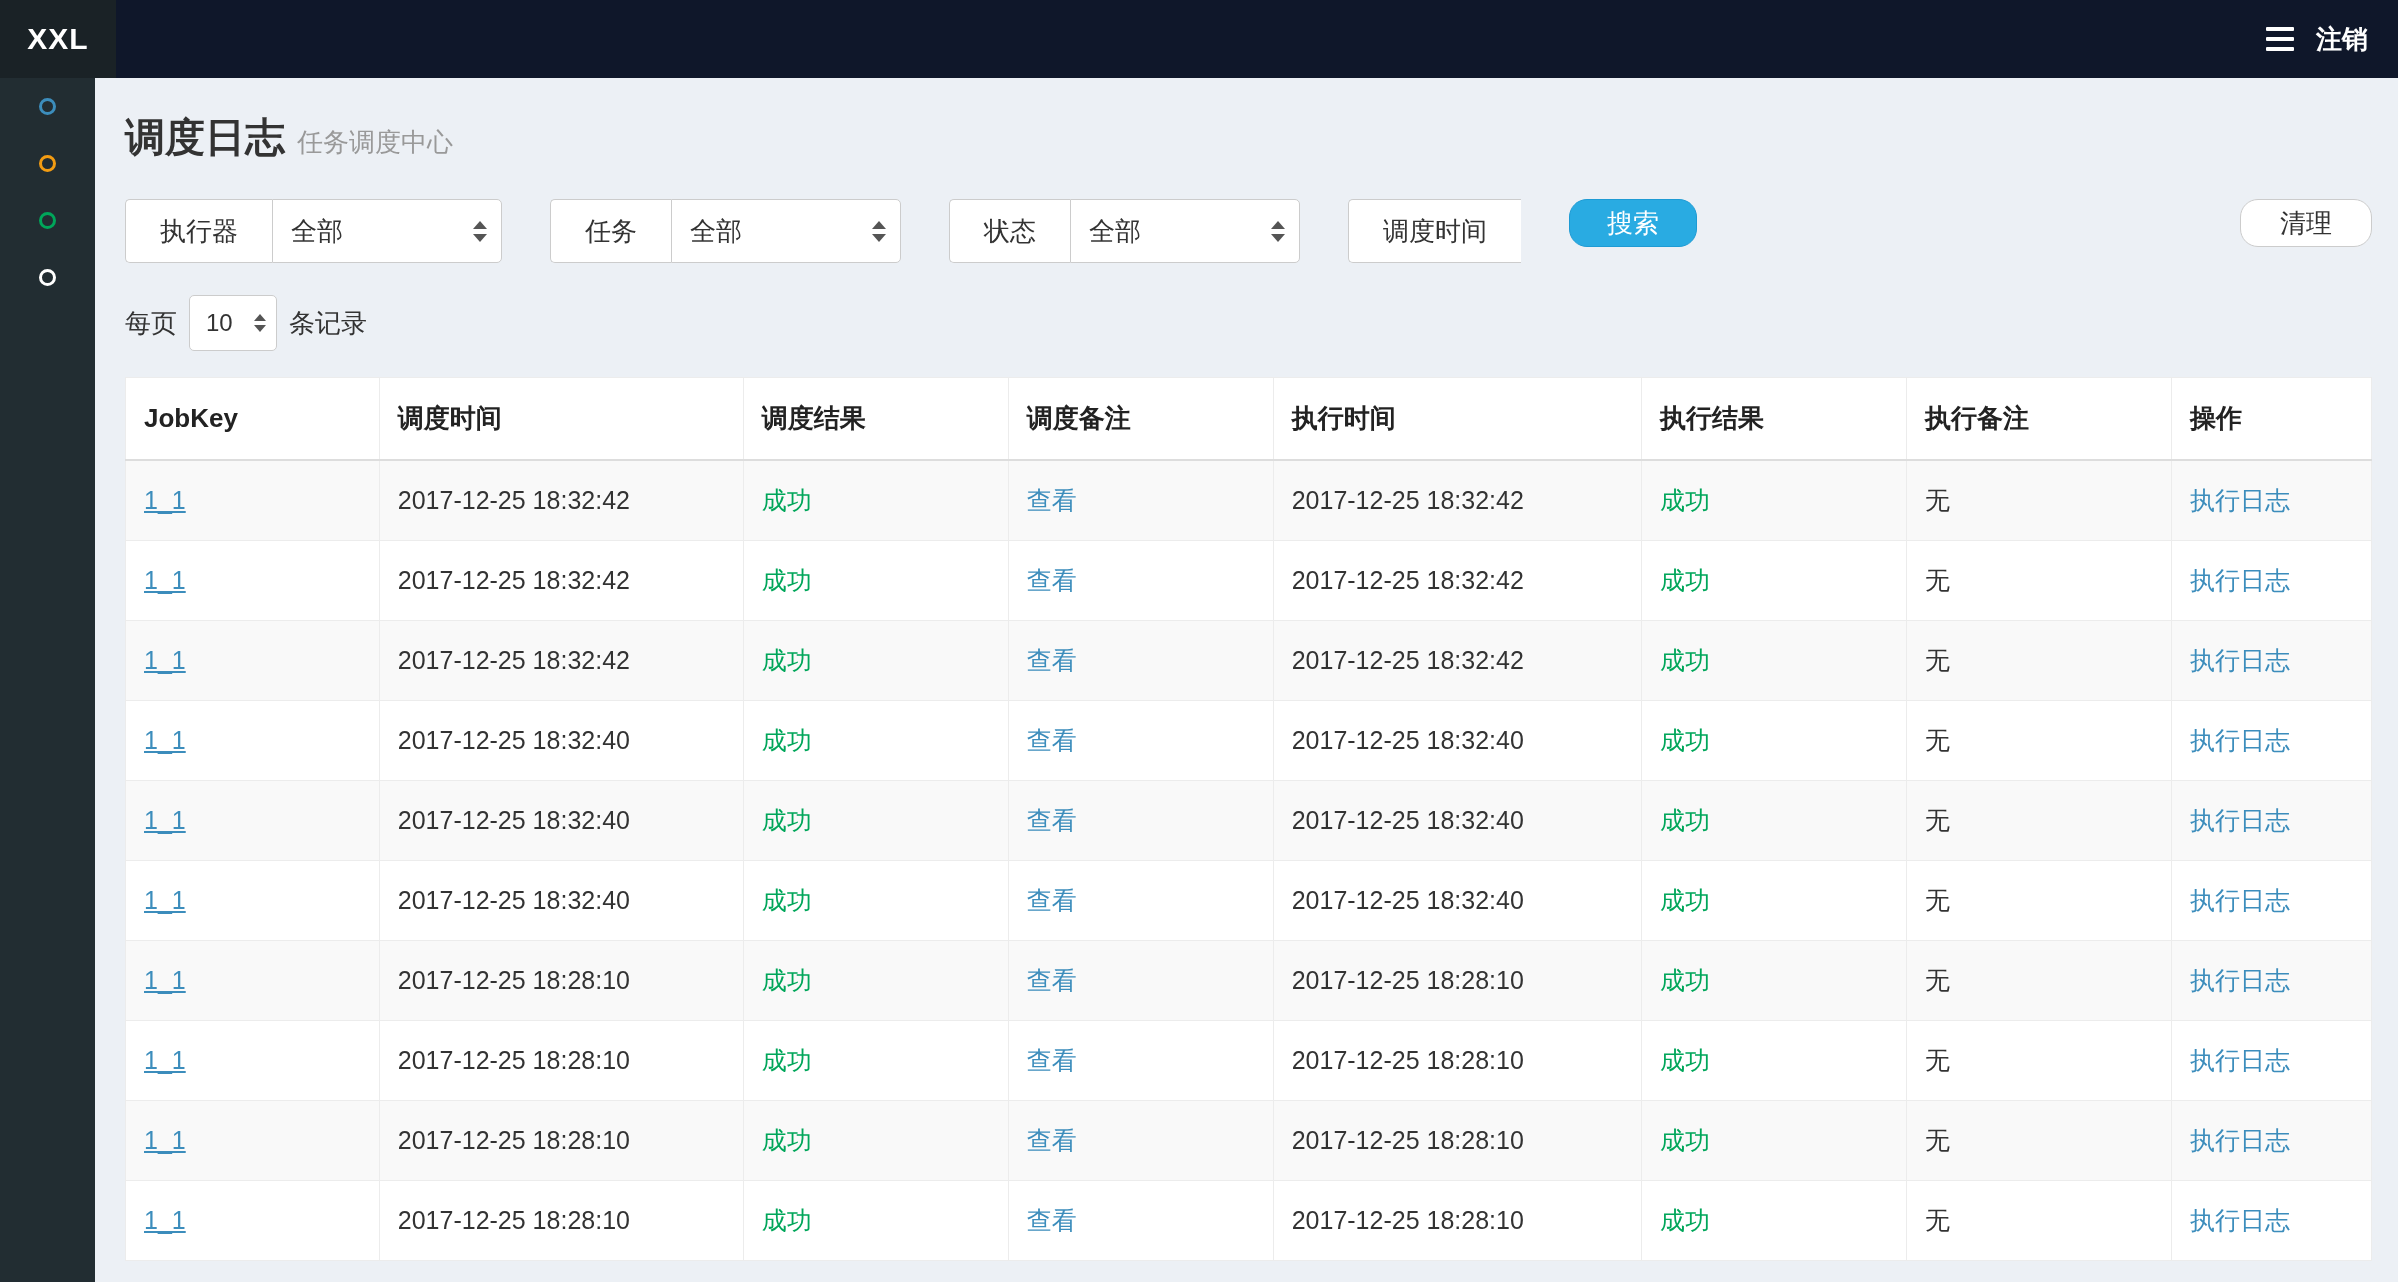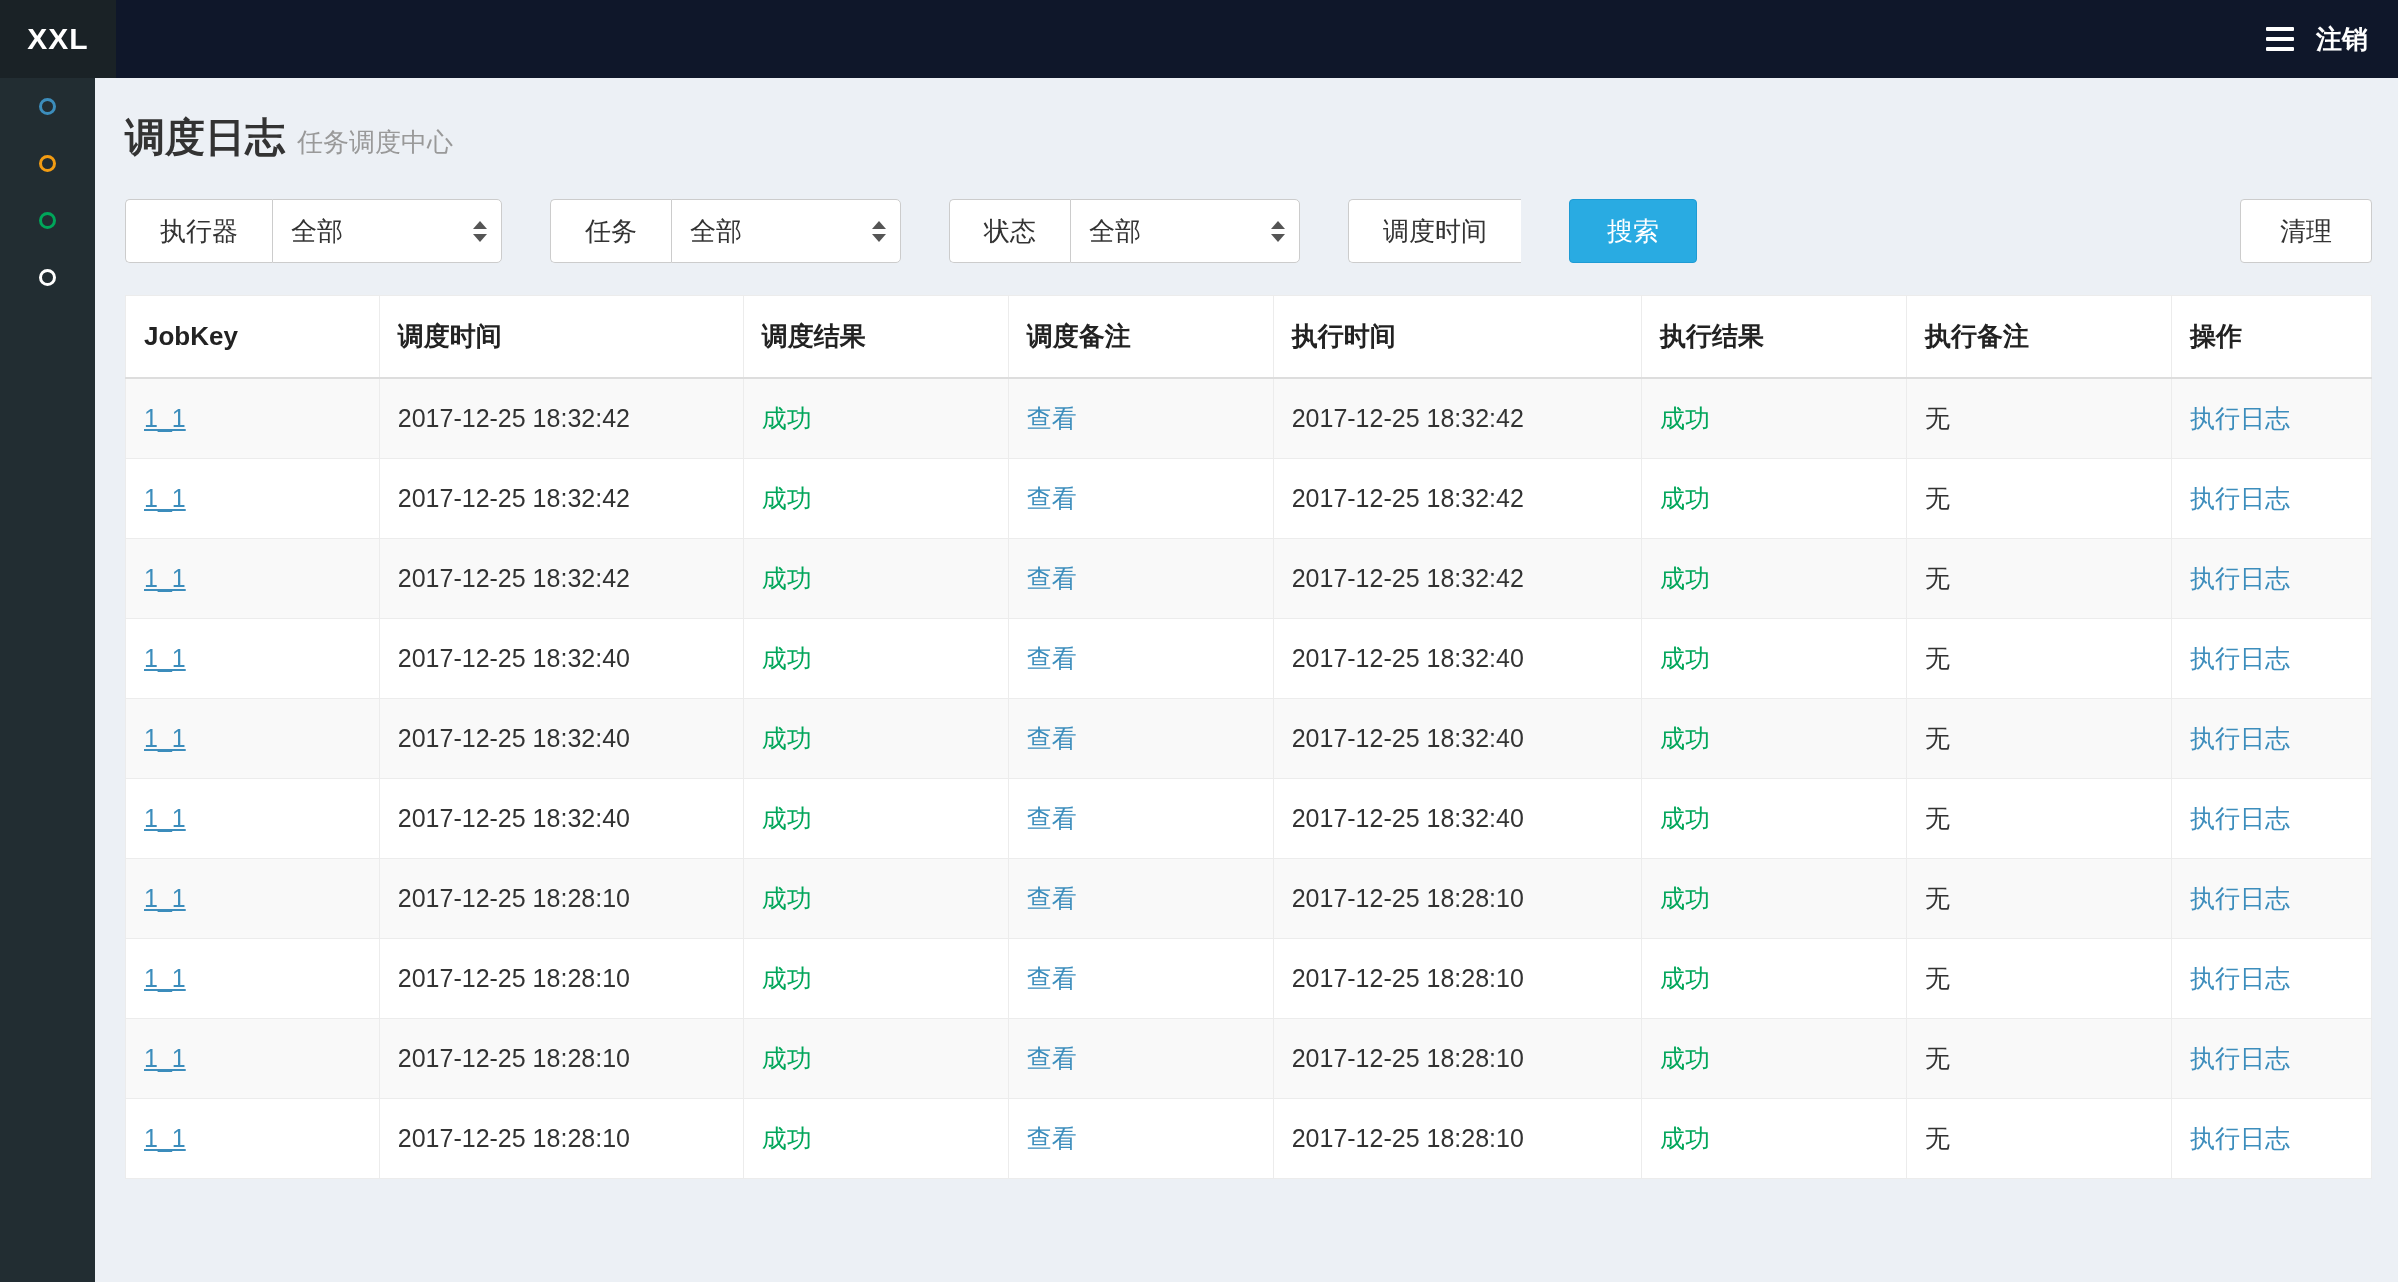--- a/index.html
+++ b/index.html
@@ -32,21 +32,21 @@
          font-size:26px;color:#333;border-radius:5px 0 0 5px;white-space:nowrap}
   .sel{display:flex;align-items:center;background:#fff;border:1px solid #ccc;padding:0 14px 0 18px;width:230px;
        font-size:26px;border-radius:0 5px 5px 0;cursor:pointer}
   .sel .val{flex:1}
   .spin{display:flex;flex-direction:column;gap:5px;margin-left:10px}
   .spin i{display:block;width:0;height:0;border-left:7px solid transparent;border-right:7px solid transparent}
   .spin .up{border-bottom:8px solid #555}
   .spin .down{border-top:8px solid #555}
   .time-input{width:555px;background:#eee;border:1px solid #ccc;border-left:none;border-radius:0 5px 5px 0;
               display:flex;align-items:center;justify-content:center;font-size:25px;color:#555;cursor:pointer;white-space:nowrap}
-  .btn{height:64px;border:1px solid transparent;border-radius:4px;font-size:26px;cursor:pointer;font-family:inherit}
+  .btn{height:48px;border:1px solid transparent;border-radius:18px;font-size:26px;cursor:pointer;font-family:inherit}
   .btn-search{width:128px;background:#29abe2;border-color:#1e9bd4;color:#fff}
   .btn-clear{width:132px;background:#fff;border-color:#ccc;color:#333;margin-left:auto}
 
   
   .pagesize{display:flex;align-items:center;font-size:26px;margin-bottom:26px;gap:12px}
   .sel.small{height:56px;width:88px;border-radius:5px;padding:0 10px 0 16px;font-size:24px;border:1px solid #ccc}
   .sel.small .spin{gap:4px;margin-left:6px}
   .sel.small .spin i{border-left-width:6px;border-right-width:6px}
   .sel.small .spin .up{border-bottom-width:7px}
   .sel.small .spin .down{border-top-width:7px}
@@ -136,20 +136,31 @@
           </span>
       </div>
     </div>
     <div class="igroup">
       <span class="addon">调度时间</span>
     </div>
     <button class="btn btn-search">搜索</button>
     <button class="btn btn-clear">清理</button>
   </div>
 
+  <div class="pagesize">
+    <span>每页</span>
+    <div class="sel small">
+      <span class="val">10</span>
+      <span class="spin">
+          <i class="up"></i>
+          <i class="down"></i>
+        </span>
+    </div>
+    <span>条记录</span>
+  </div>
 
   <table>
     <thead>
       <tr>
           <th>JobKey</th>
           <th>调度时间</th>
           <th>调度结果</th>
           <th>调度备注</th>
           <th>执行时间</th>
           <th>执行结果</th>

